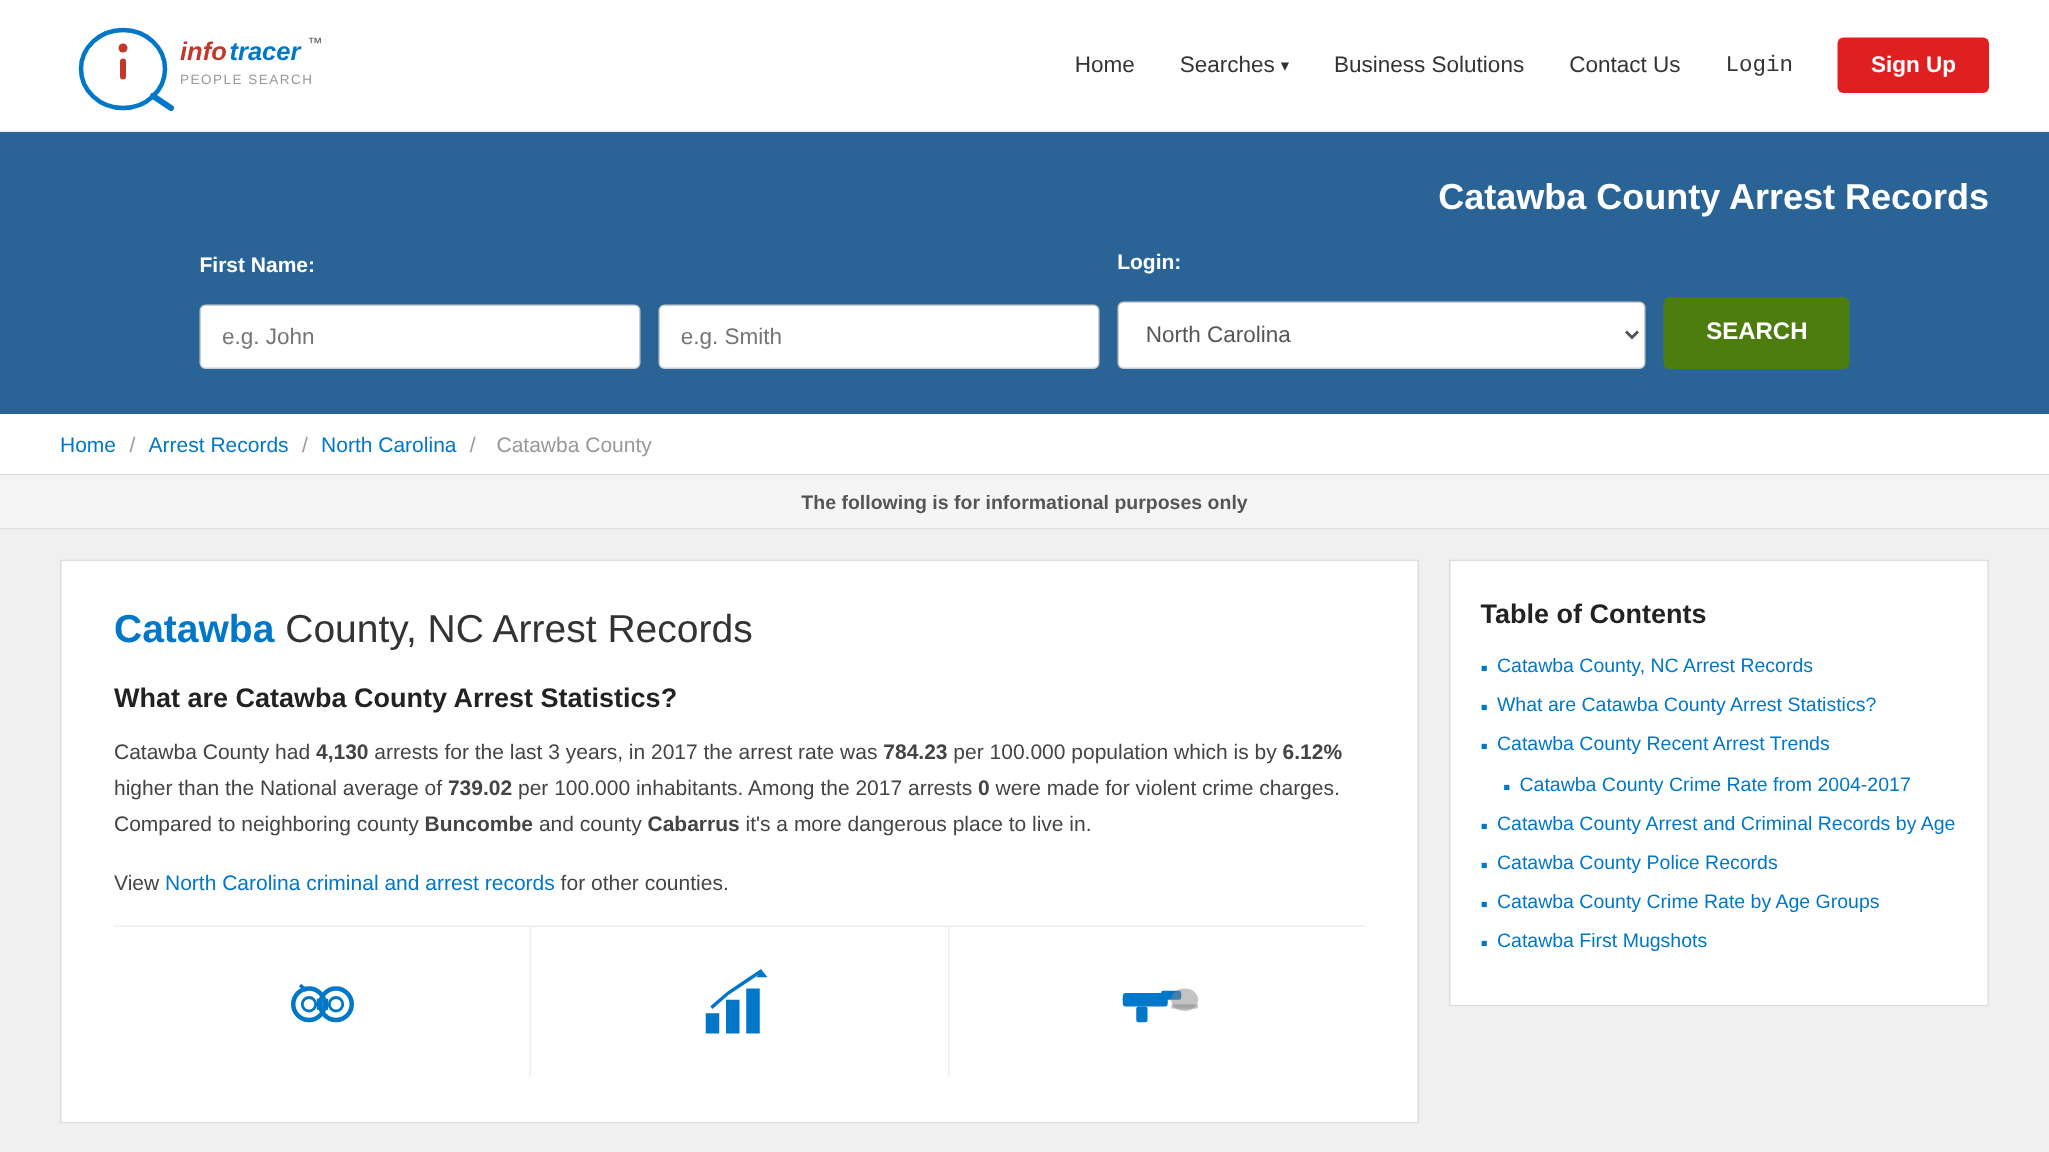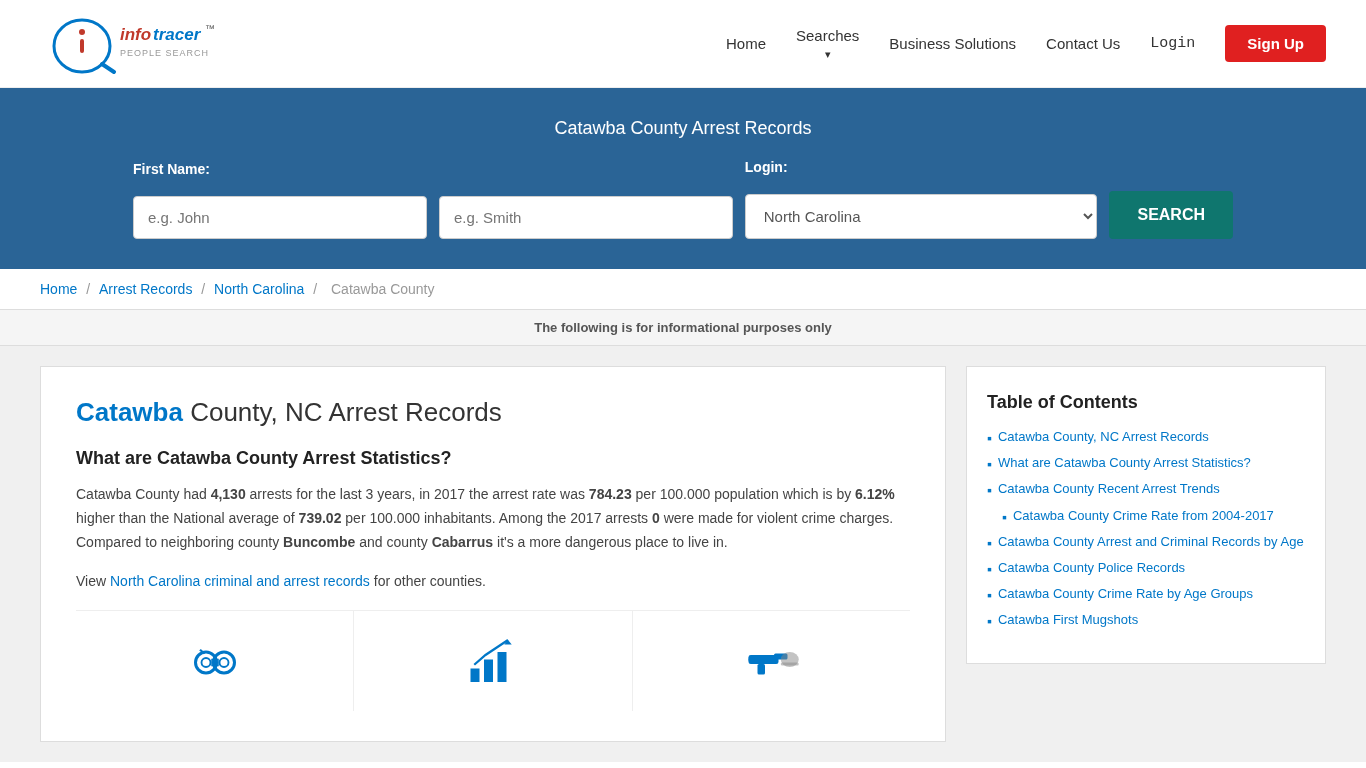--- a/index.html
+++ b/index.html
@@ -14,59 +14,59 @@
       border-bottom: 1px solid #eee;
       height: 88px;
     }
     .logo-area { flex: 0 0 auto; margin-right: auto; }
     .nav-links { display: flex; align-items: center; gap: 30px; }
     .nav-link {
       text-decoration: none; color: #333; font-size: 15px;
       cursor: pointer;
     }
     .nav-link-searches {
-      display: flex; align-items: center; gap: 4px; flex-direction: column;
+      display: flex; align-items: center; gap: 4px;
     }
     .btn-login {
       background: transparent; border: none; font-size: 15px;
       cursor: pointer; color: #333; font-family: Liberation Mono, monospace;
     }
     .btn-signup {
       background: #e02020; color: #fff; border: none;
       padding: 10px 22px; border-radius: 4px;
       font-size: 15px; font-weight: bold; cursor: pointer;
     }
 
     
     .hero-banner {
       background: #2a6496;
       padding: 30px 40px;
       text-align: center;
       color: #fff;
     }
     .hero-title {
-      font-size: 18px; font-weight: normal; margin-bottom: 20px;
+      font-size: 24px; font-weight: bold; margin-bottom: 20px; text-align: right;
     }
     .search-form {
       display: flex; align-items: flex-end; gap: 12px;
       max-width: 1100px; margin: 0 auto;
     }
     .form-group { display: flex; flex-direction: column; gap: 19px; }
     .form-group label { font-size: 14px; color: #fff; text-align: left; font-weight: bold; }
     .form-group input, .form-group select {
       padding: 12px 14px; border: 1px solid #ccc; border-radius: 4px;
       font-size: 15px; background: #fff; color: #555;
     }
     .fg-first { flex: 1; }
     .fg-last { flex: 1; }
     .fg-state { flex: 1.2; }
     .fg-first input, .fg-last input { width: 100%; }
     .fg-state select { width: 100%; }
     .btn-search {
-      background: #0f766e; color: #fff; border: none;
+      background: #4d7c0f; color: #fff; border: none;
       padding: 13px 28px; border-radius: 4px;
       font-size: 16px; font-weight: bold; cursor: pointer;
       white-space: nowrap; align-self: flex-end;
       height: 48px;
     }
 
     
     .breadcrumb {
       padding: 12px 40px;
       background: #fff;

